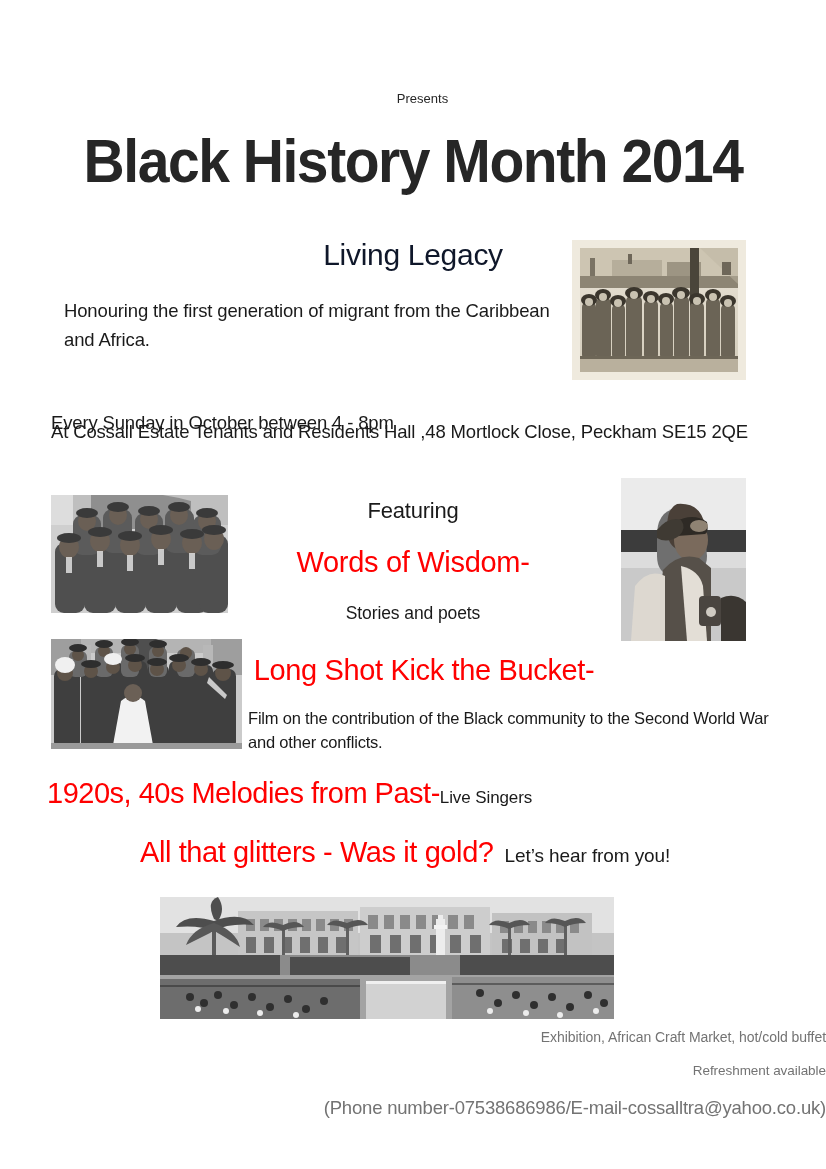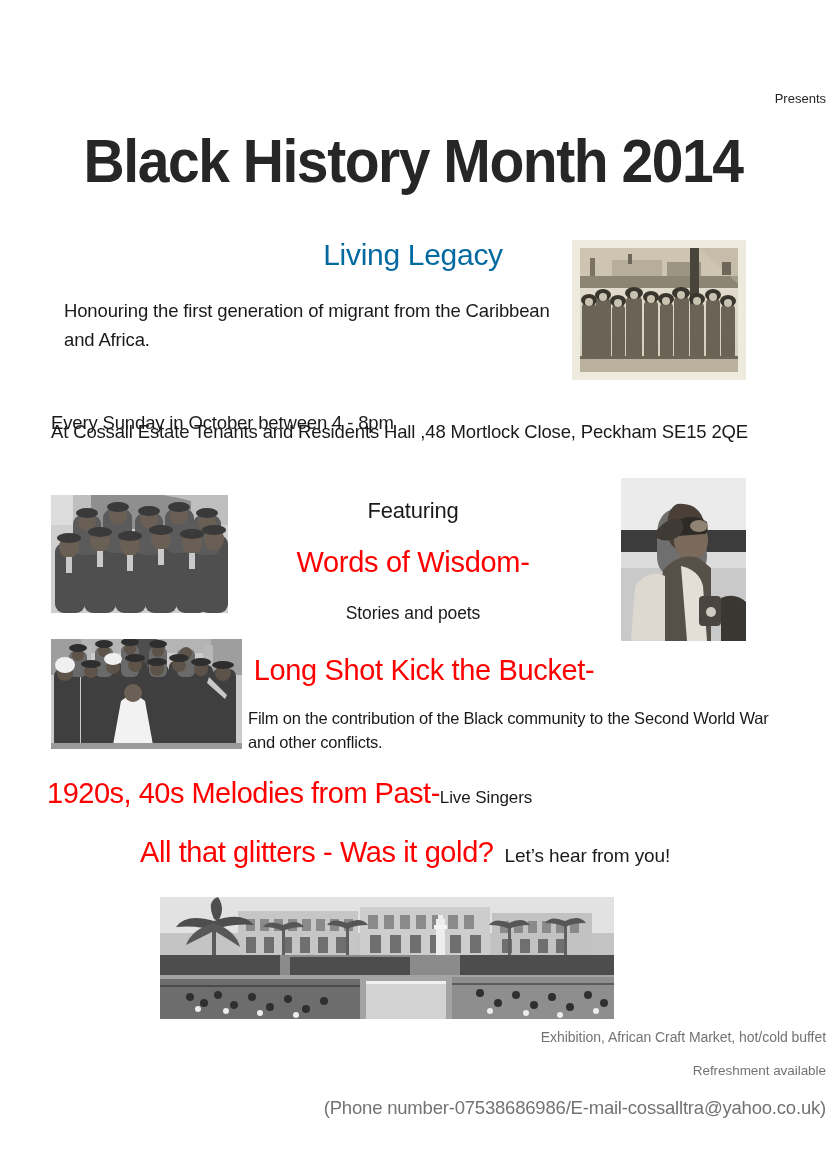--- a/index.html
+++ b/index.html
@@ -30,21 +30,21 @@
     text-align: center;
     font-size: 15.5px;
     font-weight: bold;
     letter-spacing: -0.1px;
     color: #262626;
   }
   .presents-line {
     position: absolute;
     left: 0; right: 0;
     top: 91px;
-    text-align: right;
+    text-align: center;
     font-size: 13px;
     color: #262626;
     padding-left: 19px;
   }
   .main-title {
     position: absolute;
     left: 0; right: 0;
     top: 128px;
     text-align: center;
     font-size: 62px;
@@ -53,21 +53,21 @@
     line-height: 1.05;
     color: #262626;
     transform: scaleX(0.92);
   }
   .subtitle {
     position: absolute;
     left: 0; right: 0;
     top: 238px;
     text-align: center;
     font-size: 30px;
-    color: #0369a1;
+    color: #0f172a;
     letter-spacing: -0.3px;
   }
 
   .body-line {
     position: absolute;
     left: 51px;
     font-size: 18.5px;
     line-height: 1.55;
     color: #1a1a1a;
     letter-spacing: -0.15px;

